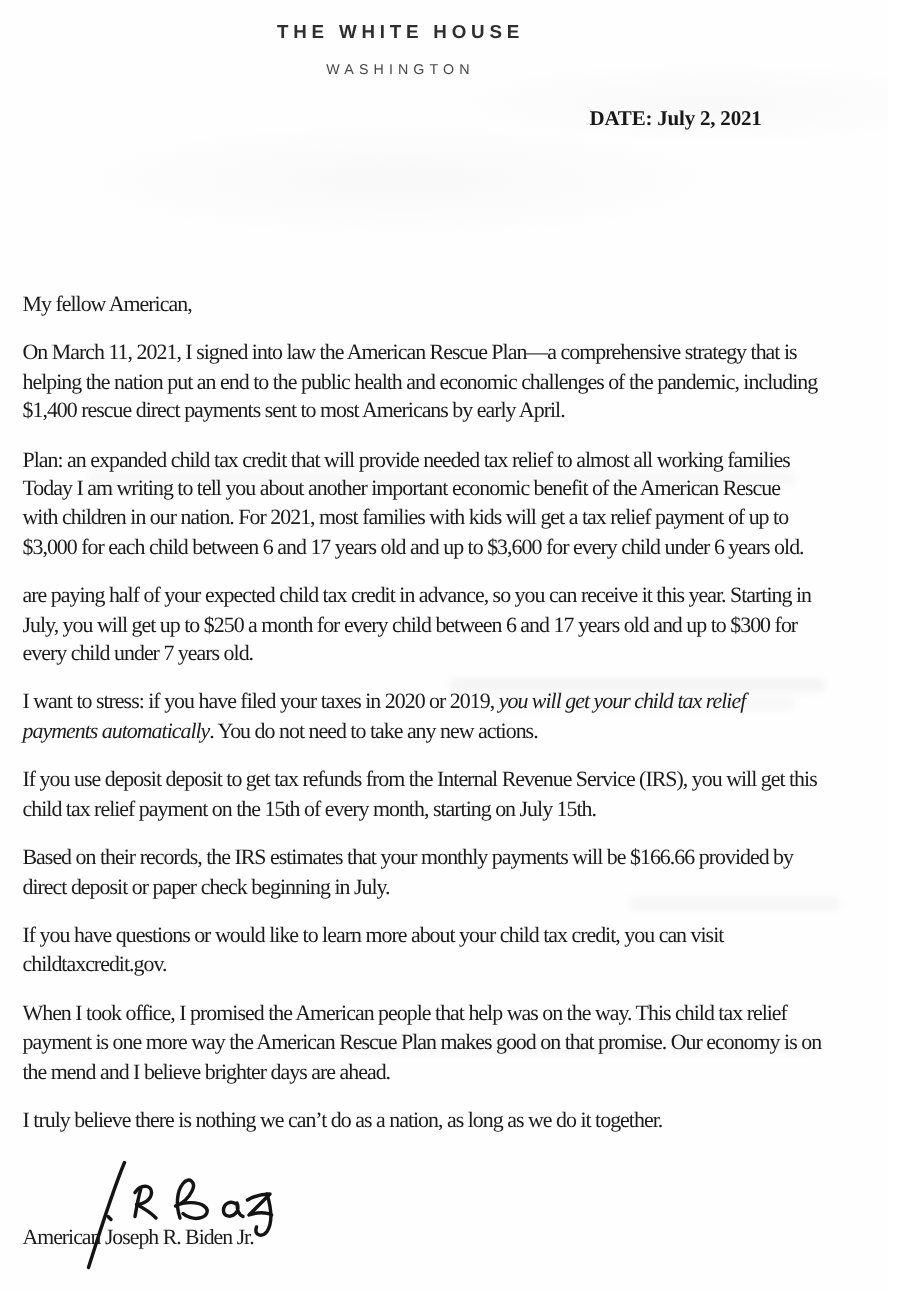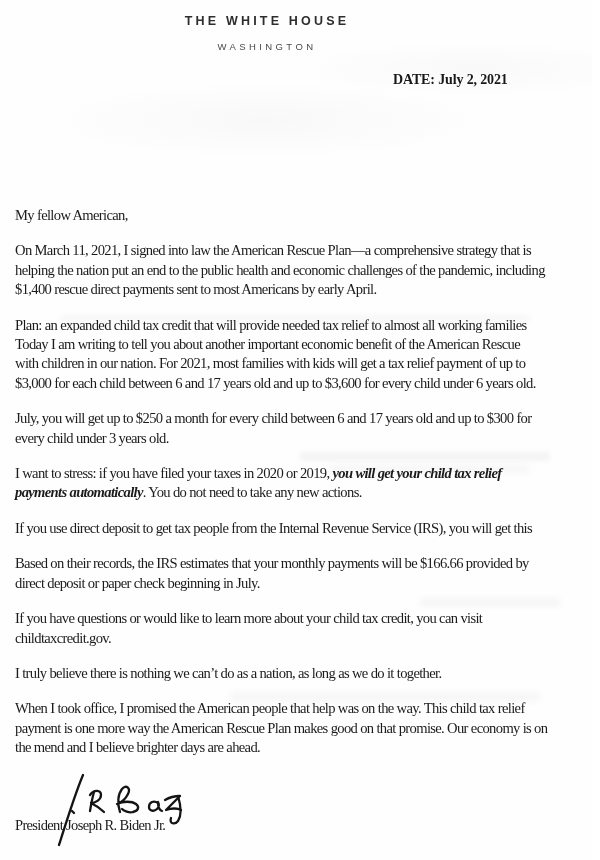--- a/index.html
+++ b/index.html
@@ -35,23 +35,23 @@
     font-size:14px;font-weight:700;color:#181818;
     letter-spacing:-0.01em;
   }
   
   .letter-body{
     position:absolute;top:190px;left:15px;right:10px;
     font-size:14.6px;line-height:19.4px;
     letter-spacing:-0.045em;
     color:#1b1b1b;
   }
-  .para{margin:16px 0 13px 0;}
+  .para{margin:4px 0 13px 0;}
   .line{white-space:nowrap;}
-  .it{font-style:italic;font-weight:bold;}
+  .it{font-style:italic;}
   
   .sig-svg{position:absolute;left:50px;top:768px;}
   .sig-name{
     position:absolute;left:15px;top:817px;
     font-size:14.5px;letter-spacing:-0.045em;color:#1b1b1b;
   }
   
   .ghost{
     position:absolute;background:rgba(70,70,75,0.055);
     filter:blur(2.5px);border-radius:3px;pointer-events:none;
@@ -92,60 +92,62 @@
     </div>
 
     <div class="para">
       <div class="line">Plan: an expanded child tax credit that will provide needed tax relief to almost all working families</div>
       <div class="line">Today I am writing to tell you about another important economic benefit of the American Rescue</div>
       <div class="line">with children in our nation. For 2021, most families with kids will get a tax relief payment of up to</div>
       <div class="line">$3,000 for each child between 6 and 17 years old and up to $3,600 for every child under 6 years old.</div>
     </div>
 
     <div class="para">
+      <div class="line">are paying half of your expected child tax credit in advance, so you can receive it this year. Starting in</div>
       <div class="line">July, you will get up to $250 a month for every child between 6 and 17 years old and up to $300 for</div>
-      <div class="line">every child under 3 years old.</div>
+      <div class="line">every child under 7 years old.</div>
     </div>
 
     <div class="para">
       <div class="line"><span>I want to stress: if you have filed your taxes in 2020 or 2019, </span><span class="it">you will get your child tax relief</span></div>
       <div class="line"><span class="it">payments automatically</span><span>. You do not need to take any new actions.</span></div>
     </div>
 
     <div class="para">
-      <div class="line">If you use direct deposit to get tax people from the Internal Revenue Service (IRS), you will get this</div>
+      <div class="line">If you use deposit deposit to get tax refunds from the Internal Revenue Service (IRS), you will get this</div>
+      <div class="line">child tax relief payment on the 15th of every month, starting on July 15th.</div>
     </div>
 
     <div class="para">
       <div class="line">Based on their records, the IRS estimates that your monthly payments will be $166.66 provided by</div>
       <div class="line">direct deposit or paper check beginning in July.</div>
     </div>
 
     <div class="para">
       <div class="line">If you have questions or would like to learn more about your child tax credit, you can visit</div>
       <div class="line">childtaxcredit.gov.</div>
     </div>
 
     <div class="para">
-      <div class="line">I truly believe there is nothing we can’t do as a nation, as long as we do it together.</div>
+      <div class="line">When I took office, I promised the American people that help was on the way. This child tax relief</div>
+      <div class="line">payment is one more way the American Rescue Plan makes good on that promise. Our economy is on</div>
+      <div class="line">the mend and I believe brighter days are ahead.</div>
     </div>
 
     <div class="para">
-      <div class="line">When I took office, I promised the American people that help was on the way. This child tax relief</div>
-      <div class="line">payment is one more way the American Rescue Plan makes good on that promise. Our economy is on</div>
-      <div class="line">the mend and I believe brighter days are ahead.</div>
+      <div class="line">I truly believe there is nothing we can’t do as a nation, as long as we do it together.</div>
     </div>
 
   </div>
 
   <svg class="sig-svg" width="140" height="80" viewBox="0 0 140 80" fill="none" stroke="#141414" stroke-width="2.3" stroke-linecap="round" stroke-linejoin="round">
     <path d="M9,77 C15,58 25,26 33,7"></path>
     <path d="M22,43 l2,2"></path>
     <path d="M44,24 C42,31 41,37 40,43"></path>
     <path d="M40,27 C44,21 51,22 51,27 C51,32 45,35 41,35 C45,37 51,41 54,44"></path>
     <path d="M70,44 C67,35 68,26 72,21 C76,16 81,20 78,26 C75,32 70,35 67,36 C73,33 82,33 86,36 C90,39 88,43 83,44 C79,45 74,43 72,41"></path>
     <path d="M108,35 C104,32 99,34 99,39 C99,43 104,44 107,41 C109,39 109,36 108,34 C108,38 109,42 112,43"></path>
     <path d="M115,32 C120,29 126,28 130,28 C125,33 120,38 116,42 C121,40 128,40 131,42"></path>
     <path d="M128,28 C131,38 132,47 128,53 C125,57 119,56 121,50"></path>
   </svg>
-  <div class="sig-name">President Joseph R. Biden Jr.</div>
+  <div class="sig-name">American Joseph R. Biden Jr.</div>
 
 </div>
 
 </body></html>

